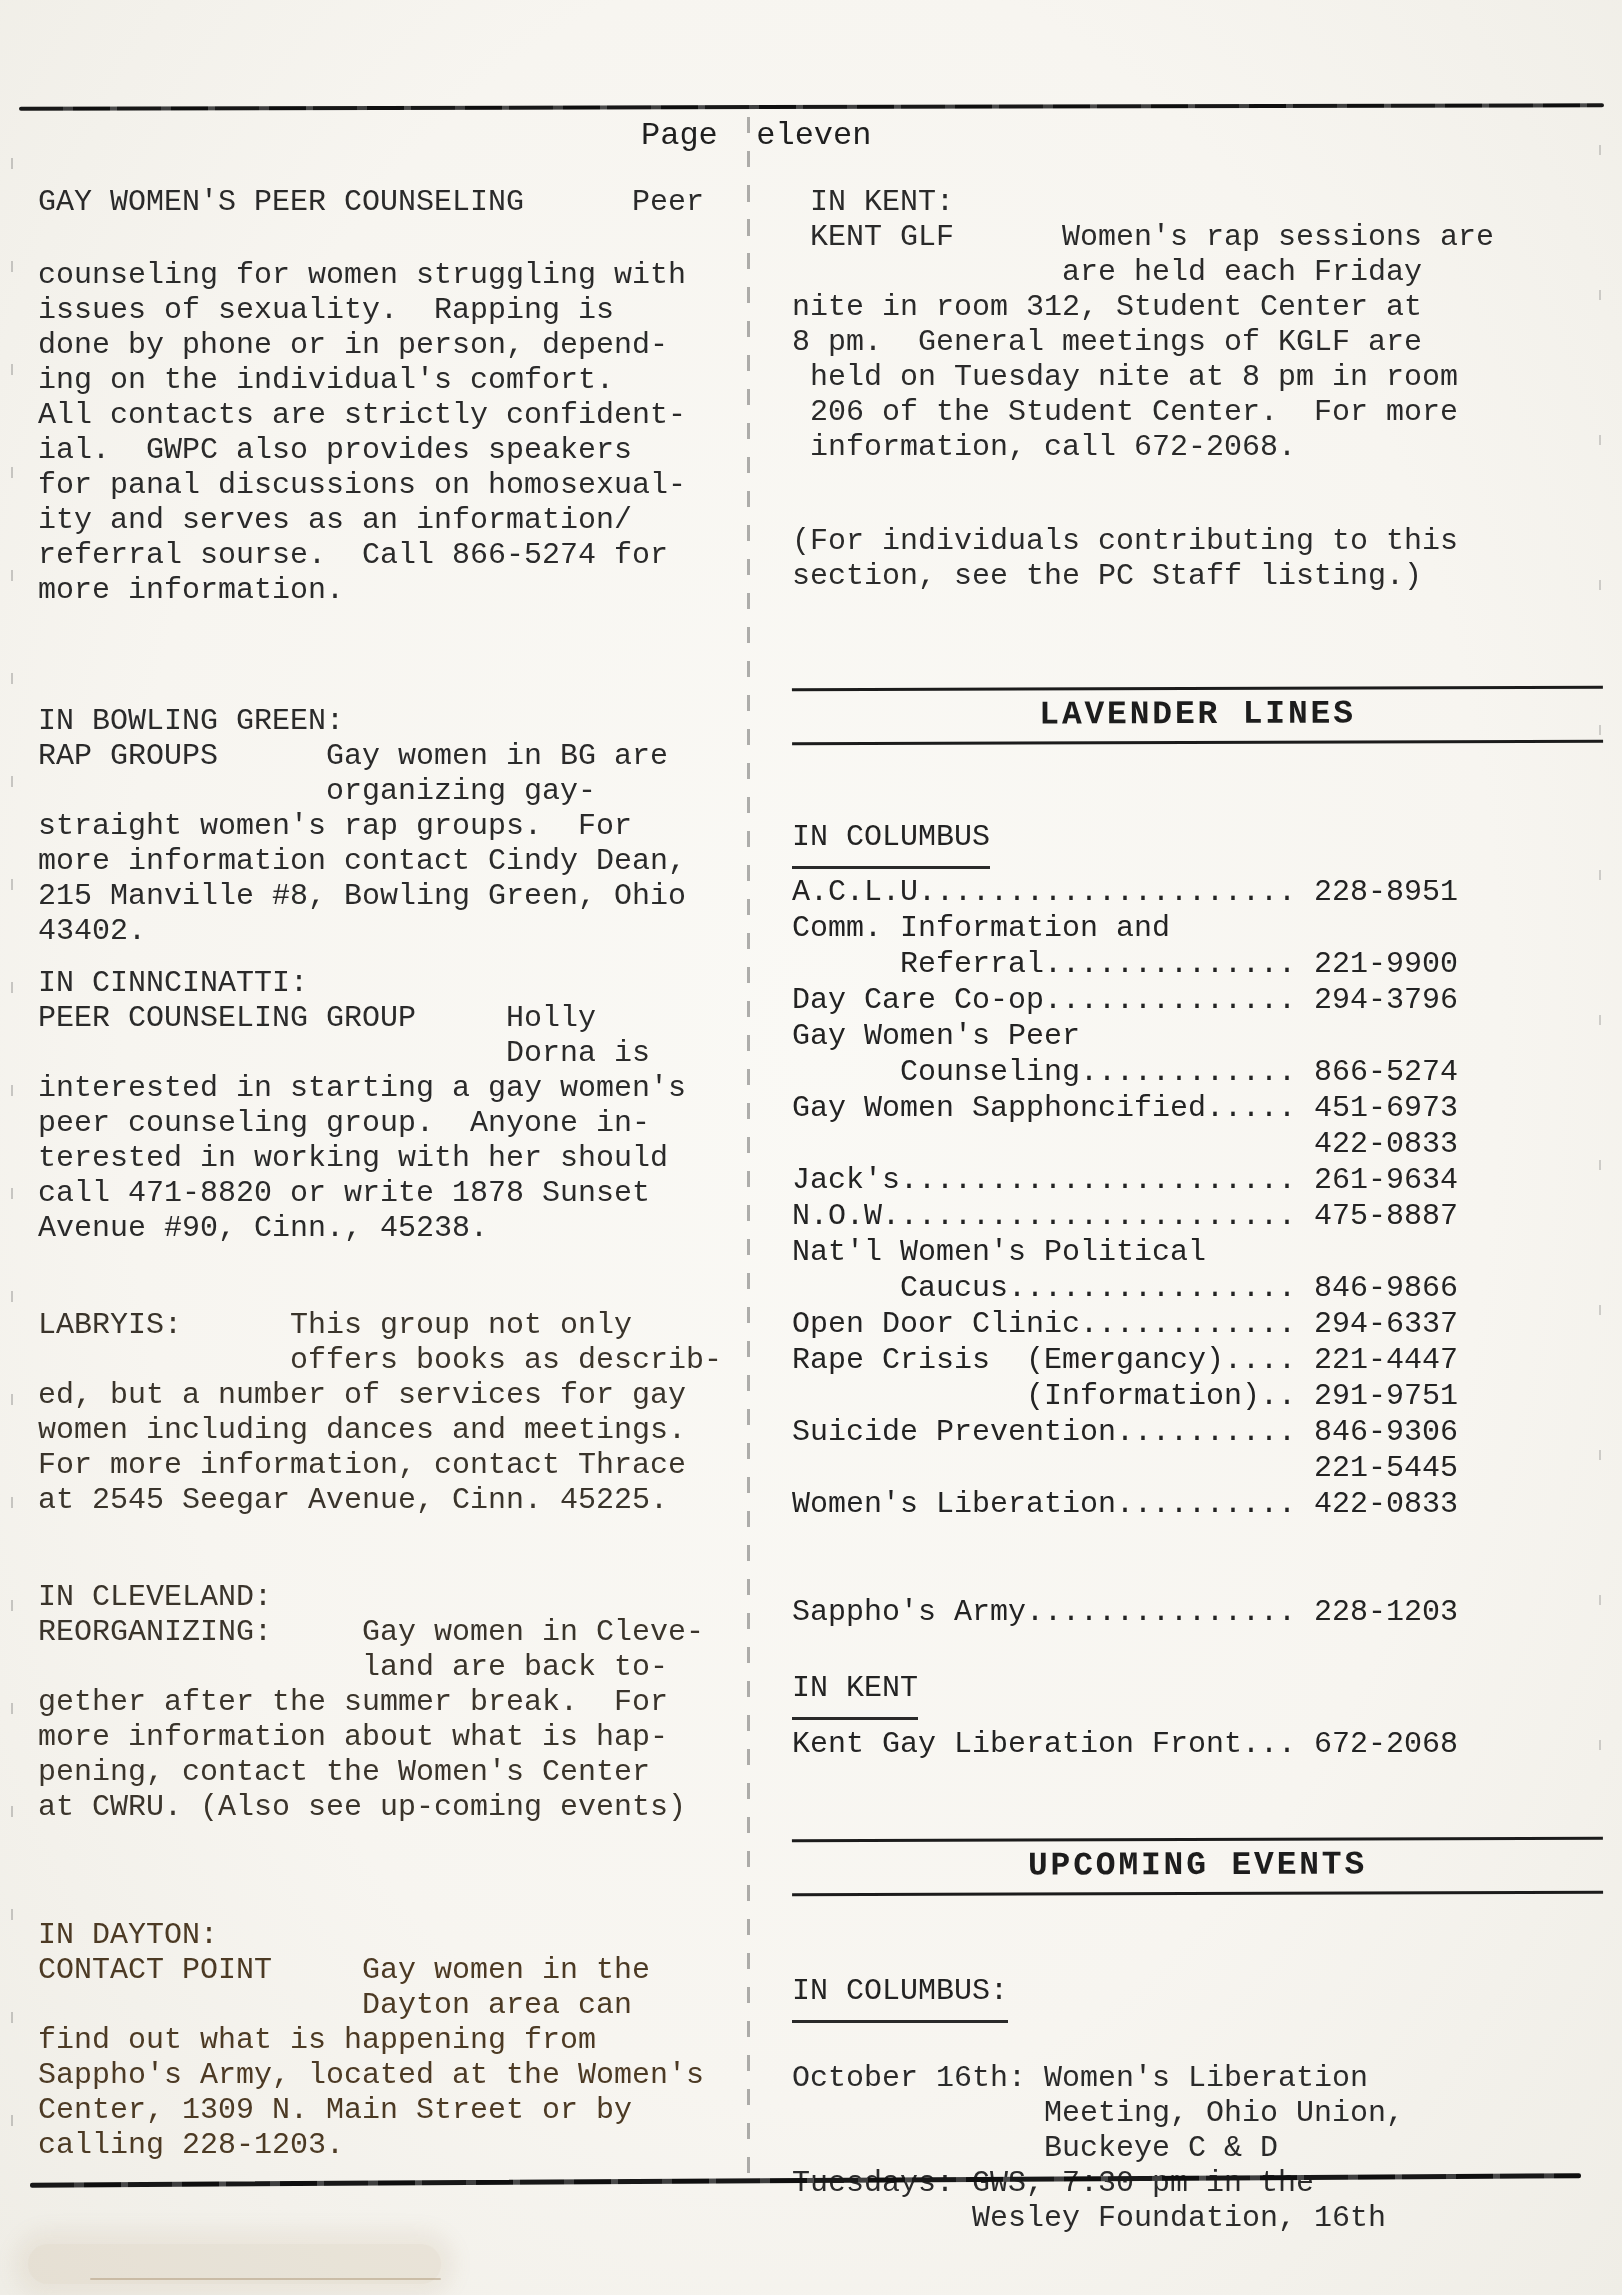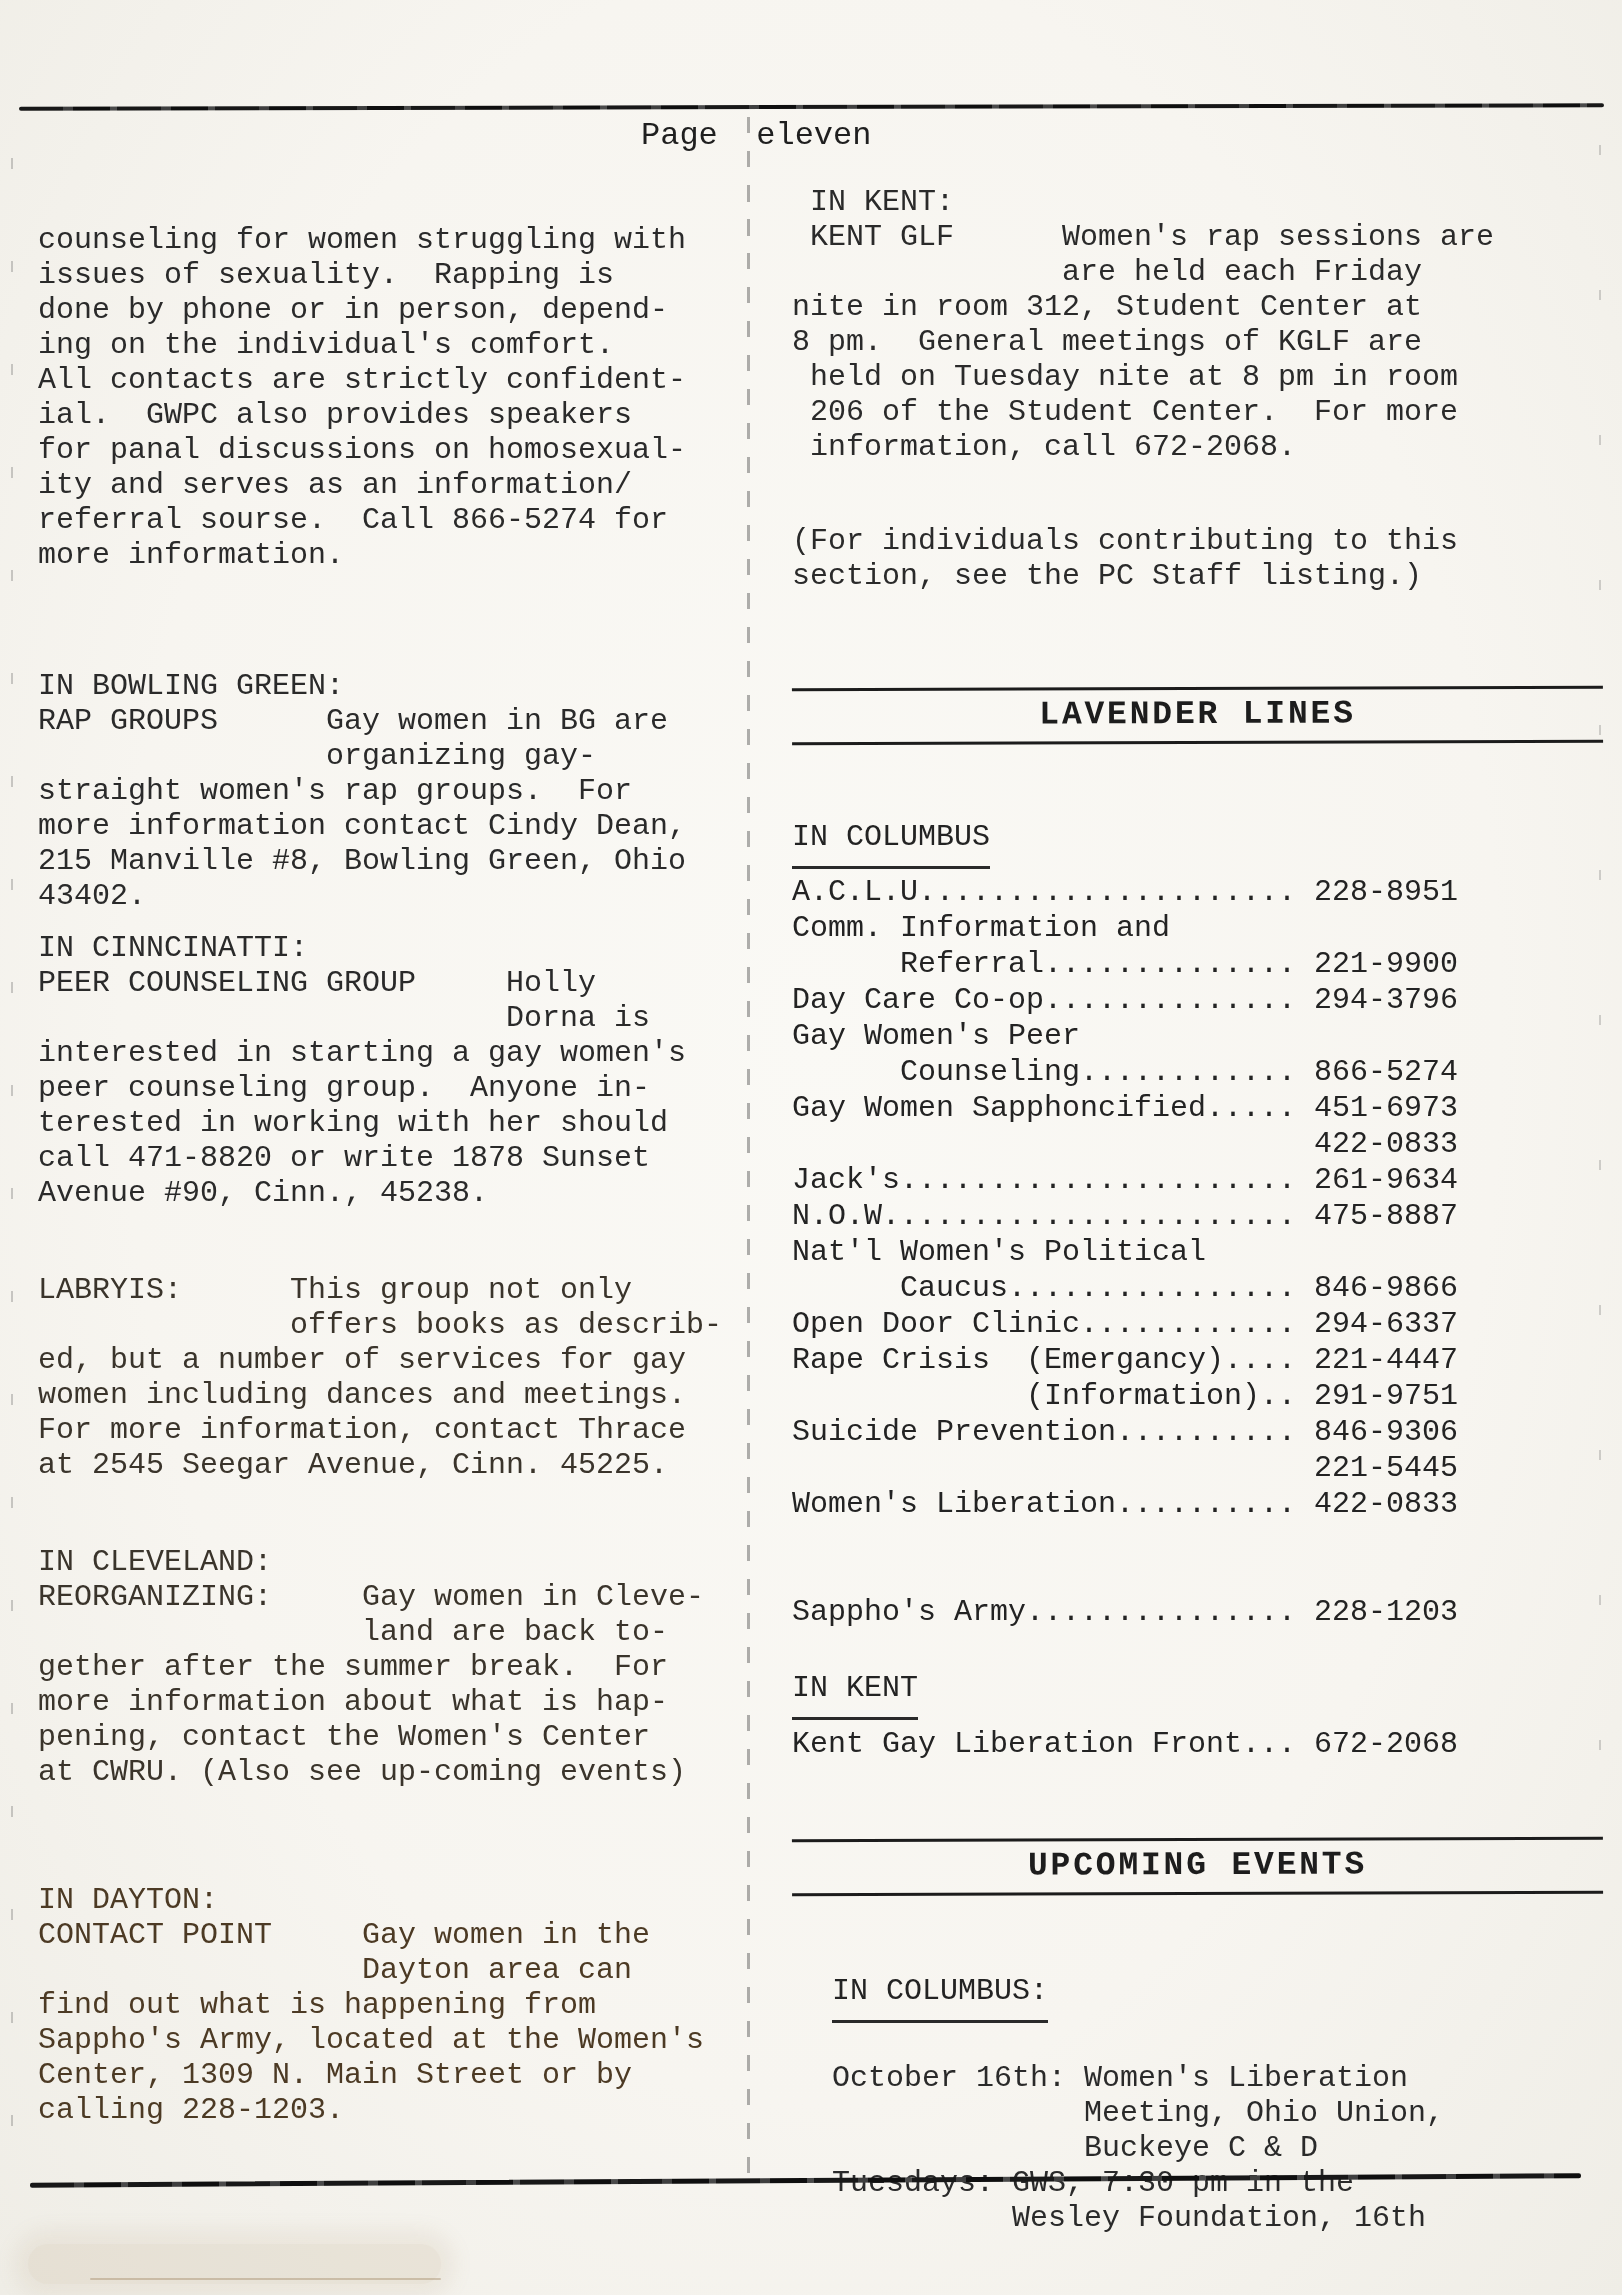--- a/index.html
+++ b/index.html
@@ -33,21 +33,21 @@
     background:repeating-linear-gradient(180deg, rgba(80,80,80,.8) 0 9.6px, transparent 9.6px 145px);
   }
   .page-label { position:absolute; left:641px; top:118px; font-size:32px; color:#1f1f1f; }
   .col { position:absolute; top:185px; }
   .col-left  { left:38px;  width:716px; }
   .col-right { left:792px; width:811px; }
   .sec { color:#2a2a2a; }
   .m-blank  { margin-top:38px; }
   .m-140 { margin-top:96px; }
   .m-135 { margin-top:93px; }
-  .m-115 { margin-top:79px;margin-left:40px; }
+  .m-115 { margin-top:79px; }
   .m-110 { margin-top:76px; }
   .m-105 { margin-top:72px; }
   .m-90  { margin-top:62px;  }
   .m-85  { margin-top:59px;  }
   .m-60  { margin-top:41px;  }
   .m-55  { margin-top:38px;  }
   .m-25  { margin-top:17px;  }
   .sepia { color:#4c3a24; }
   .semi-sepia { color:#3a342b; }
   .rule-box {
@@ -74,20 +74,21 @@
 
 <div class="page">
 
   <div class="rule top-rule"></div>
   <pre class="page-label">Page  eleven</pre>
   <div class="divider"></div>
   <div class="edge-left"></div>
   <div class="edge-right"></div>
 
   <div class="col col-left">
+    <pre class="sec">GAY WOMEN'S PEER COUNSELING      Peer</pre>
     <pre class="sec m-blank">counseling for women struggling with
 issues of sexuality.  Rapping is
 done by phone or in person, depend-
 ing on the individual's comfort.
 All contacts are strictly confident-
 ial.  GWPC also provides speakers
 for panal discussions on homosexual-
 ity and serves as an information/
 referral sourse.  Call 866-5274 for
 more information.</pre>

